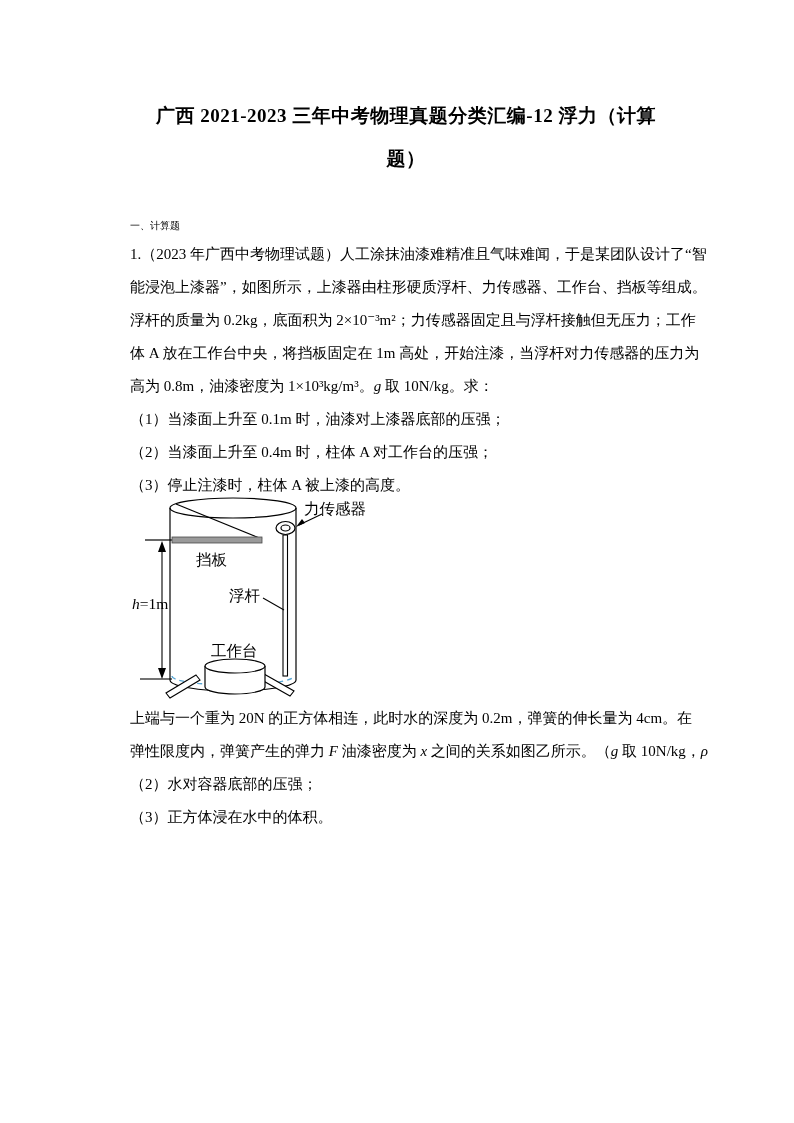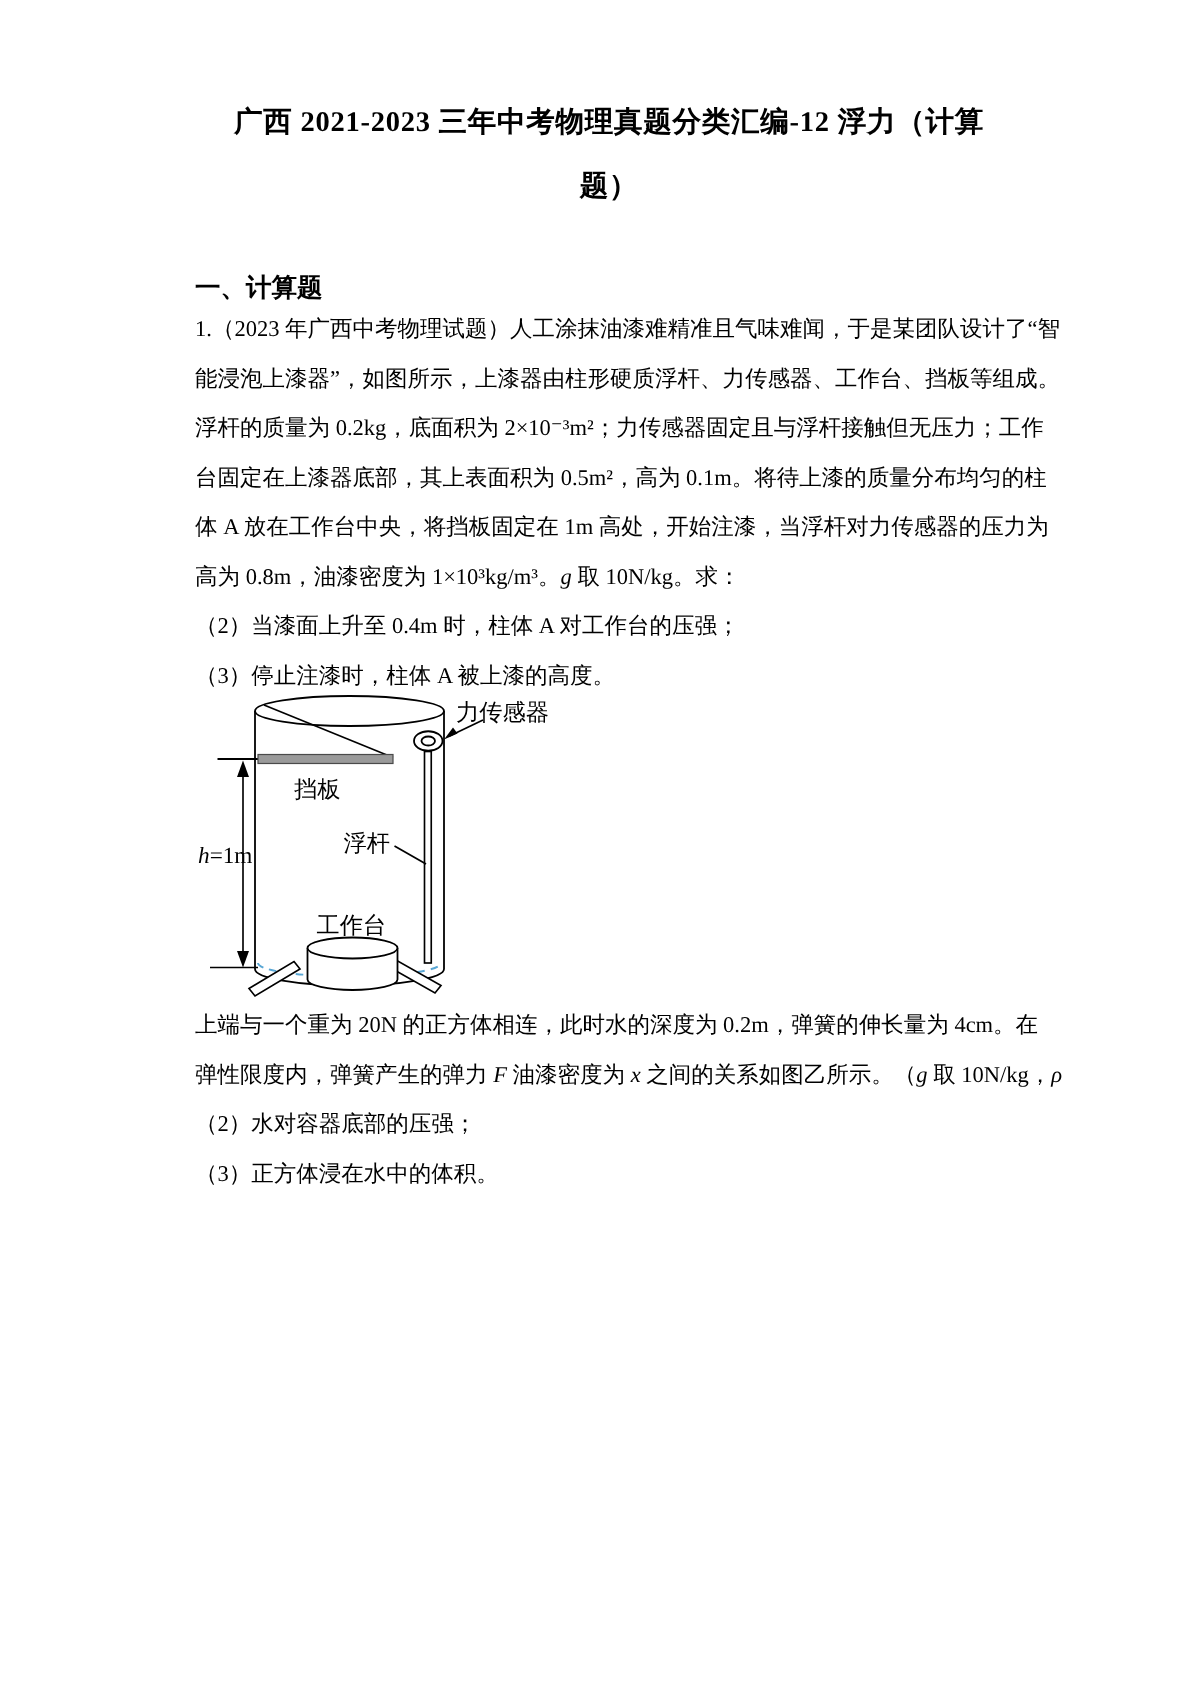--- a/index.html
+++ b/index.html
@@ -1,23 +1,23 @@
 <!DOCTYPE html>
 <html><head>
 <meta charset="utf-8">
 <style>
   html,body{margin:0;padding:0;}
   body{
     width:794px;height:1123px;background:#ffffff;color:#000;
     font-family:"Liberation Serif","DejaVu Serif",serif;
     overflow:hidden;position:relative;
   }
-  .page{padding:60px 112px 0 130px;}
+  .page{padding:94px 112px 0 130px;}
   .title{text-align:center;font-weight:bold;font-size:19px;line-height:43px;letter-spacing:0.5px;}
-  .heading{margin-top:34px;font-size:17px;font-weight:bold;line-height:24px;}
+  .heading{margin-top:34px;font-size:10px;font-weight:normal;line-height:24px;}
   .para .line{font-size:15px;line-height:33px;white-space:nowrap;}
   .para .line .i{font-style:italic;font-family:"Liberation Serif",serif;}
   .para .line .sub{font-size:10px;vertical-align:-4px;}
   .figure{height:200px;position:relative;}
   .figure svg{position:absolute;left:-5px;top:-20px;}
   svg text{font-size:15.5px;fill:#000;font-family:"Liberation Serif","DejaVu Serif",serif;}
   svg .ital{font-style:italic;}
 </style>
 </head>
 <body>
@@ -28,23 +28,23 @@
     <div>广西 2021-2023 三年中考物理真题分类汇编-12 浮力（计算</div>
     <div>题）</div>
   </div>
 
   <div class="heading">一、计算题</div>
 
   <div class="para">
       <div class="line"><span>1.（2023 年广西中考物理试题）人工涂抹油漆难精准且气味难闻，于是某团队设计了“智</span></div>
       <div class="line"><span>能浸泡上漆器”，如图所示，上漆器由柱形硬质浮杆、力传感器、工作台、挡板等组成。</span></div>
       <div class="line"><span>浮杆的质量为 0.2kg，底面积为 2×10⁻³m²；力传感器固定且与浮杆接触但无压力；工作</span></div>
-      <div class="line"><span>台固定在上漆器底部，其上表面积为 0.5m²，高为 0.1m。将待上漆的质量分布均匀的柱</span></div>
       <div class="line"><span>体 A 放在工作台中央，将挡板固定在 1m 高处，开始注漆，当浮杆对力传感器的压力为</span></div>
       <div class="line"><span>高为 0.8m，油漆密度为 1×10³kg/m³。</span><span class="i">g</span><span> 取 10N/kg。求：</span></div>
+      <div class="line"><span>（1）当漆面上升至 0.1m 时，油漆对上漆器底部的压强；</span></div>
       <div class="line"><span>（2）当漆面上升至 0.4m 时，柱体 A 对工作台的压强；</span></div>
       <div class="line"><span>（3）停止注漆时，柱体 A 被上漆的高度。</span></div>
     </div>
 
   <div class="figure">
     <svg width="300" height="235" viewBox="125 520 300 235">
 
       <g stroke="#000" stroke-width="1.2" fill="none">
         <ellipse cx="233" cy="546" rx="63" ry="10"></ellipse>
         <line x1="170" y1="546" x2="170" y2="718"></line>

